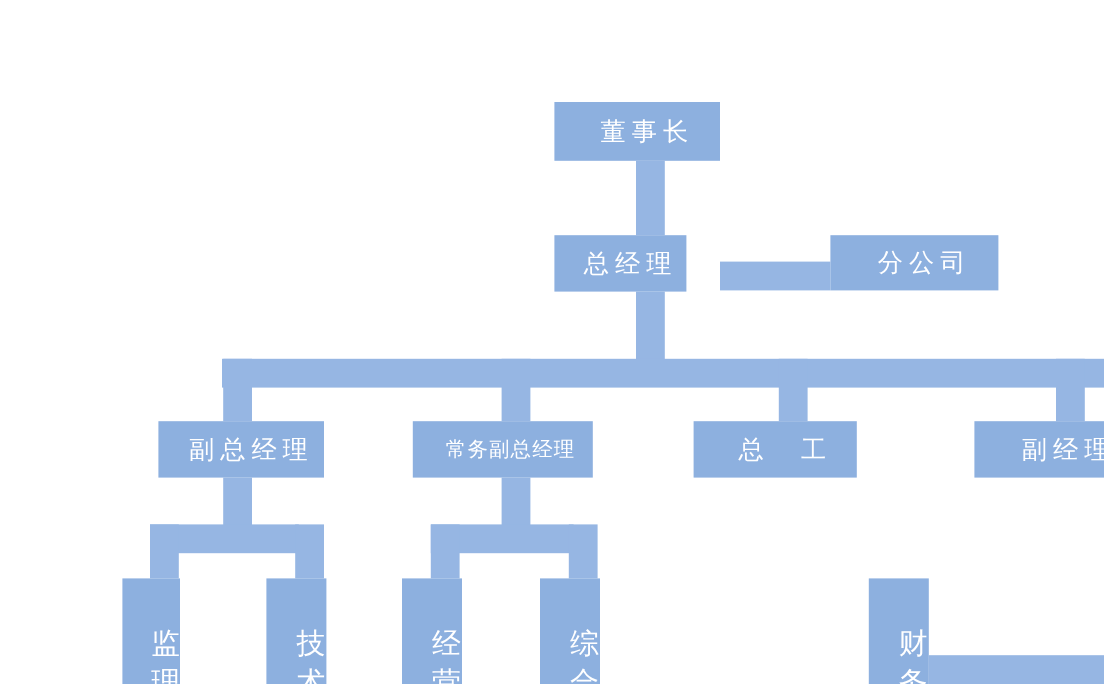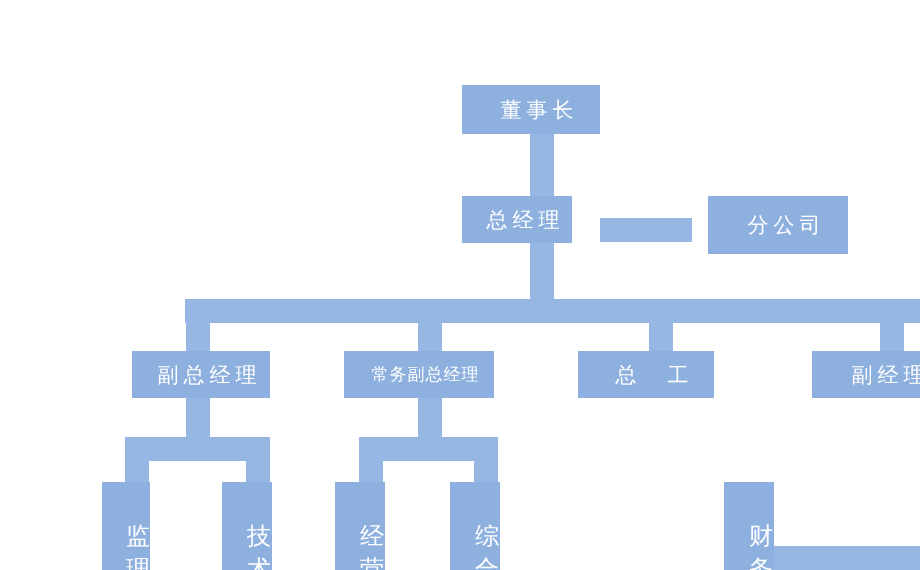--- a/index.html
+++ b/index.html
@@ -75,21 +75,21 @@
   <div class="line" style="left:287px; top:365px; width:3px;   height:45px;"></div>
   <div class="line" style="left:402px; top:365px; width:3px;   height:45px;"></div>
 
   <div class="node hbox" style="left:390px; top:13px; width:138px; height:49px;">
     <span class="lbl">董事长</span>
   </div>
 
   <div class="node hbox" style="left:390px; top:124px; width:110px; height:47px;">
     <span class="lbl">总经理</span>
   </div>
-  <div class="node hbox" style="left:636px; top:124px; width:140px; height:58px;">
+  <div class="node hbox" style="left:620px; top:124px; width:140px; height:46px;">
     <span class="lbl">分公司</span>
   </div>
 
   <div class="node hbox" style="left:60px; top:279px; width:138px; height:47px;">
     <span class="lbl">副总经理</span>
   </div>
   <div class="node hbox tight" style="left:272px; top:279px; width:150px; height:47px;">
     <span class="lbl">常务副总经理</span>
   </div>
   <div class="node hbox" style="left:506px; top:279px; width:136px; height:47px;">

